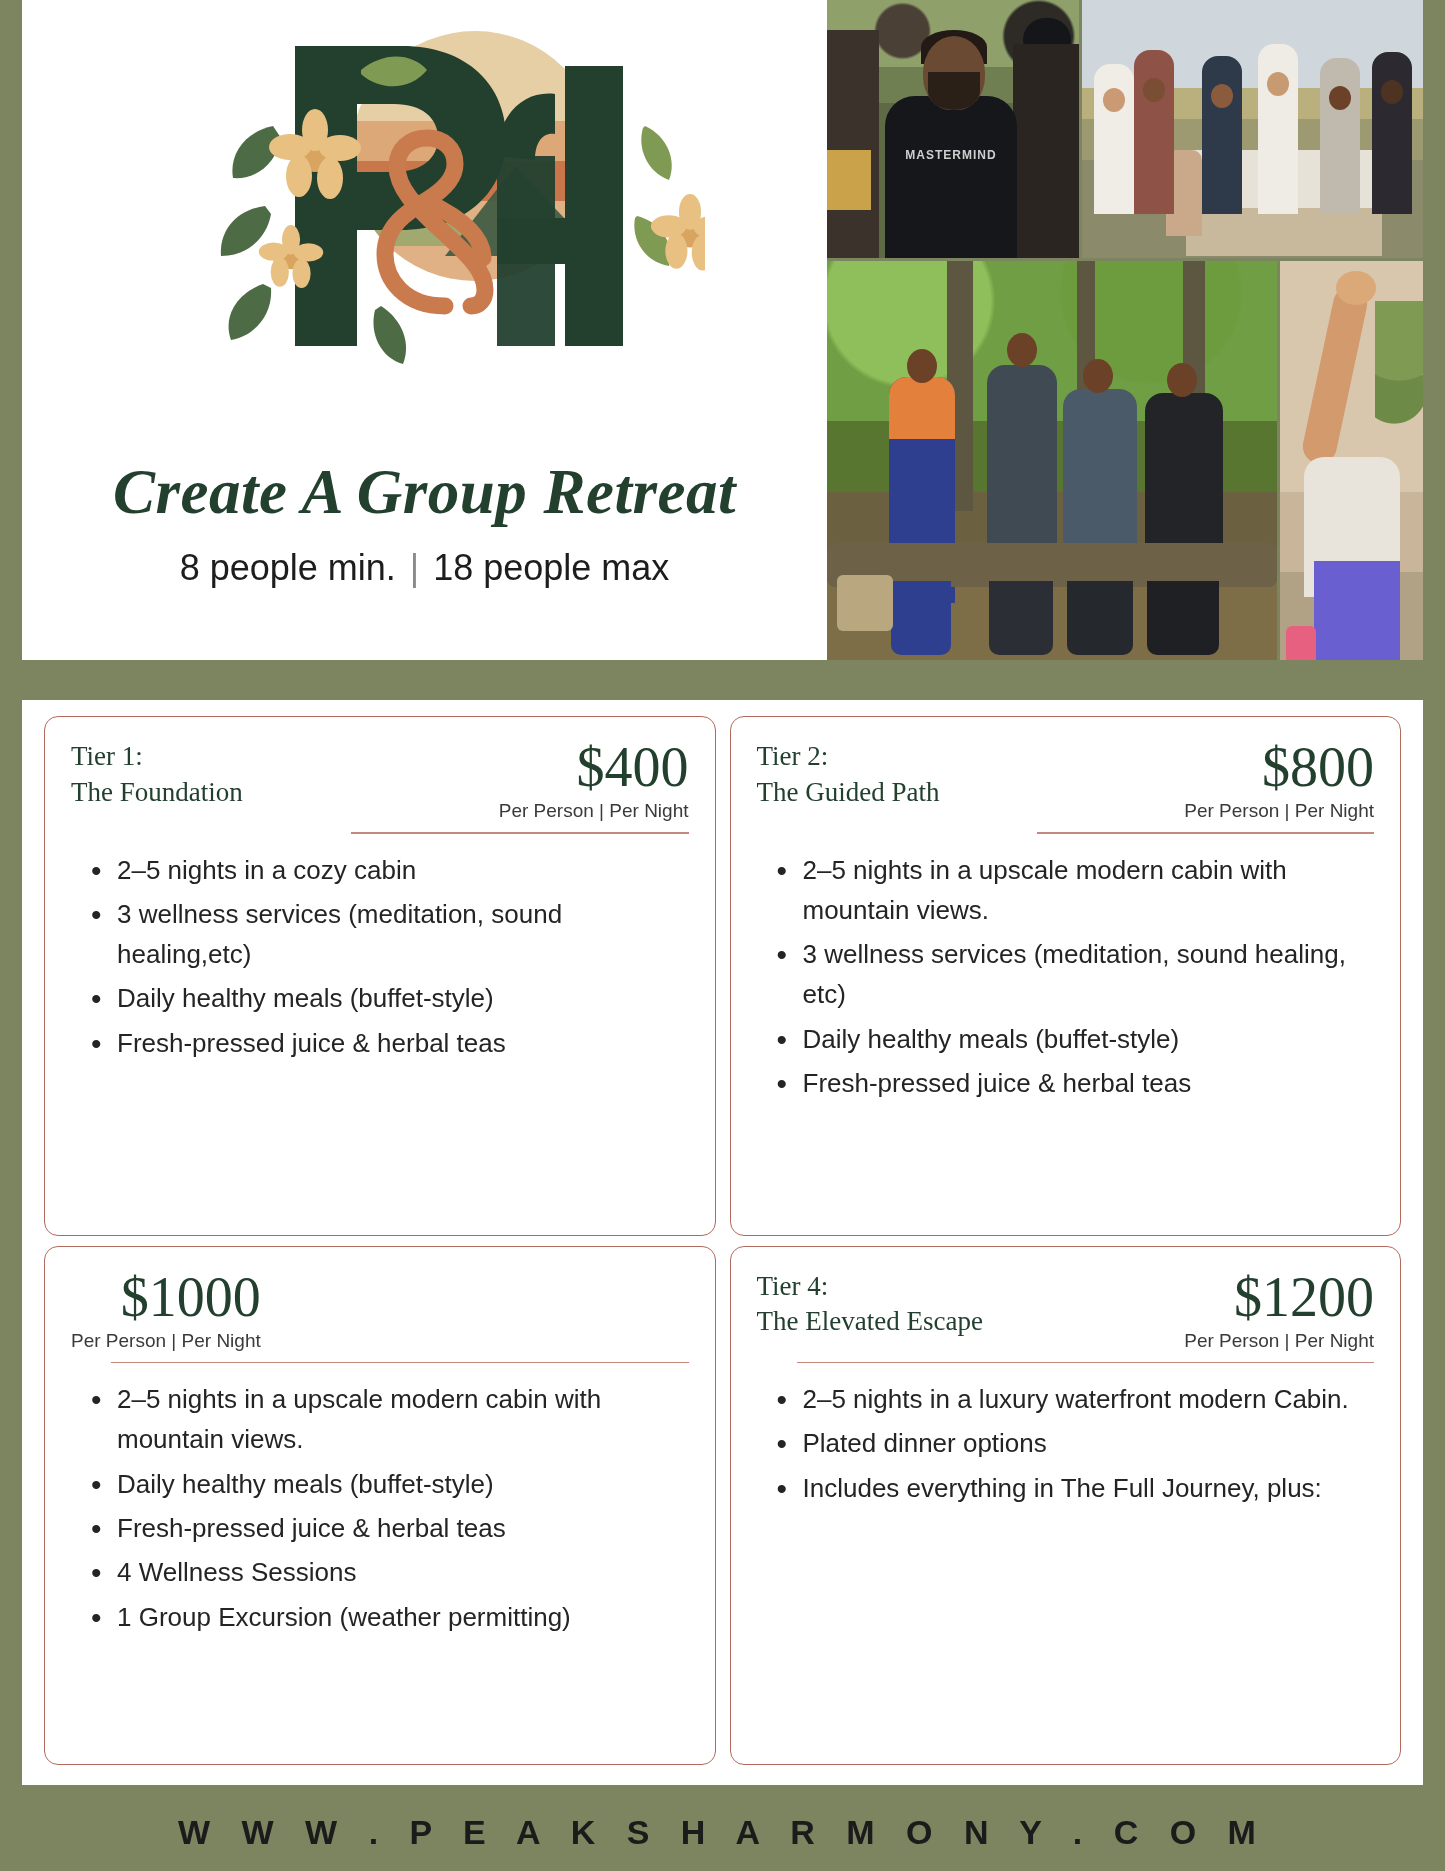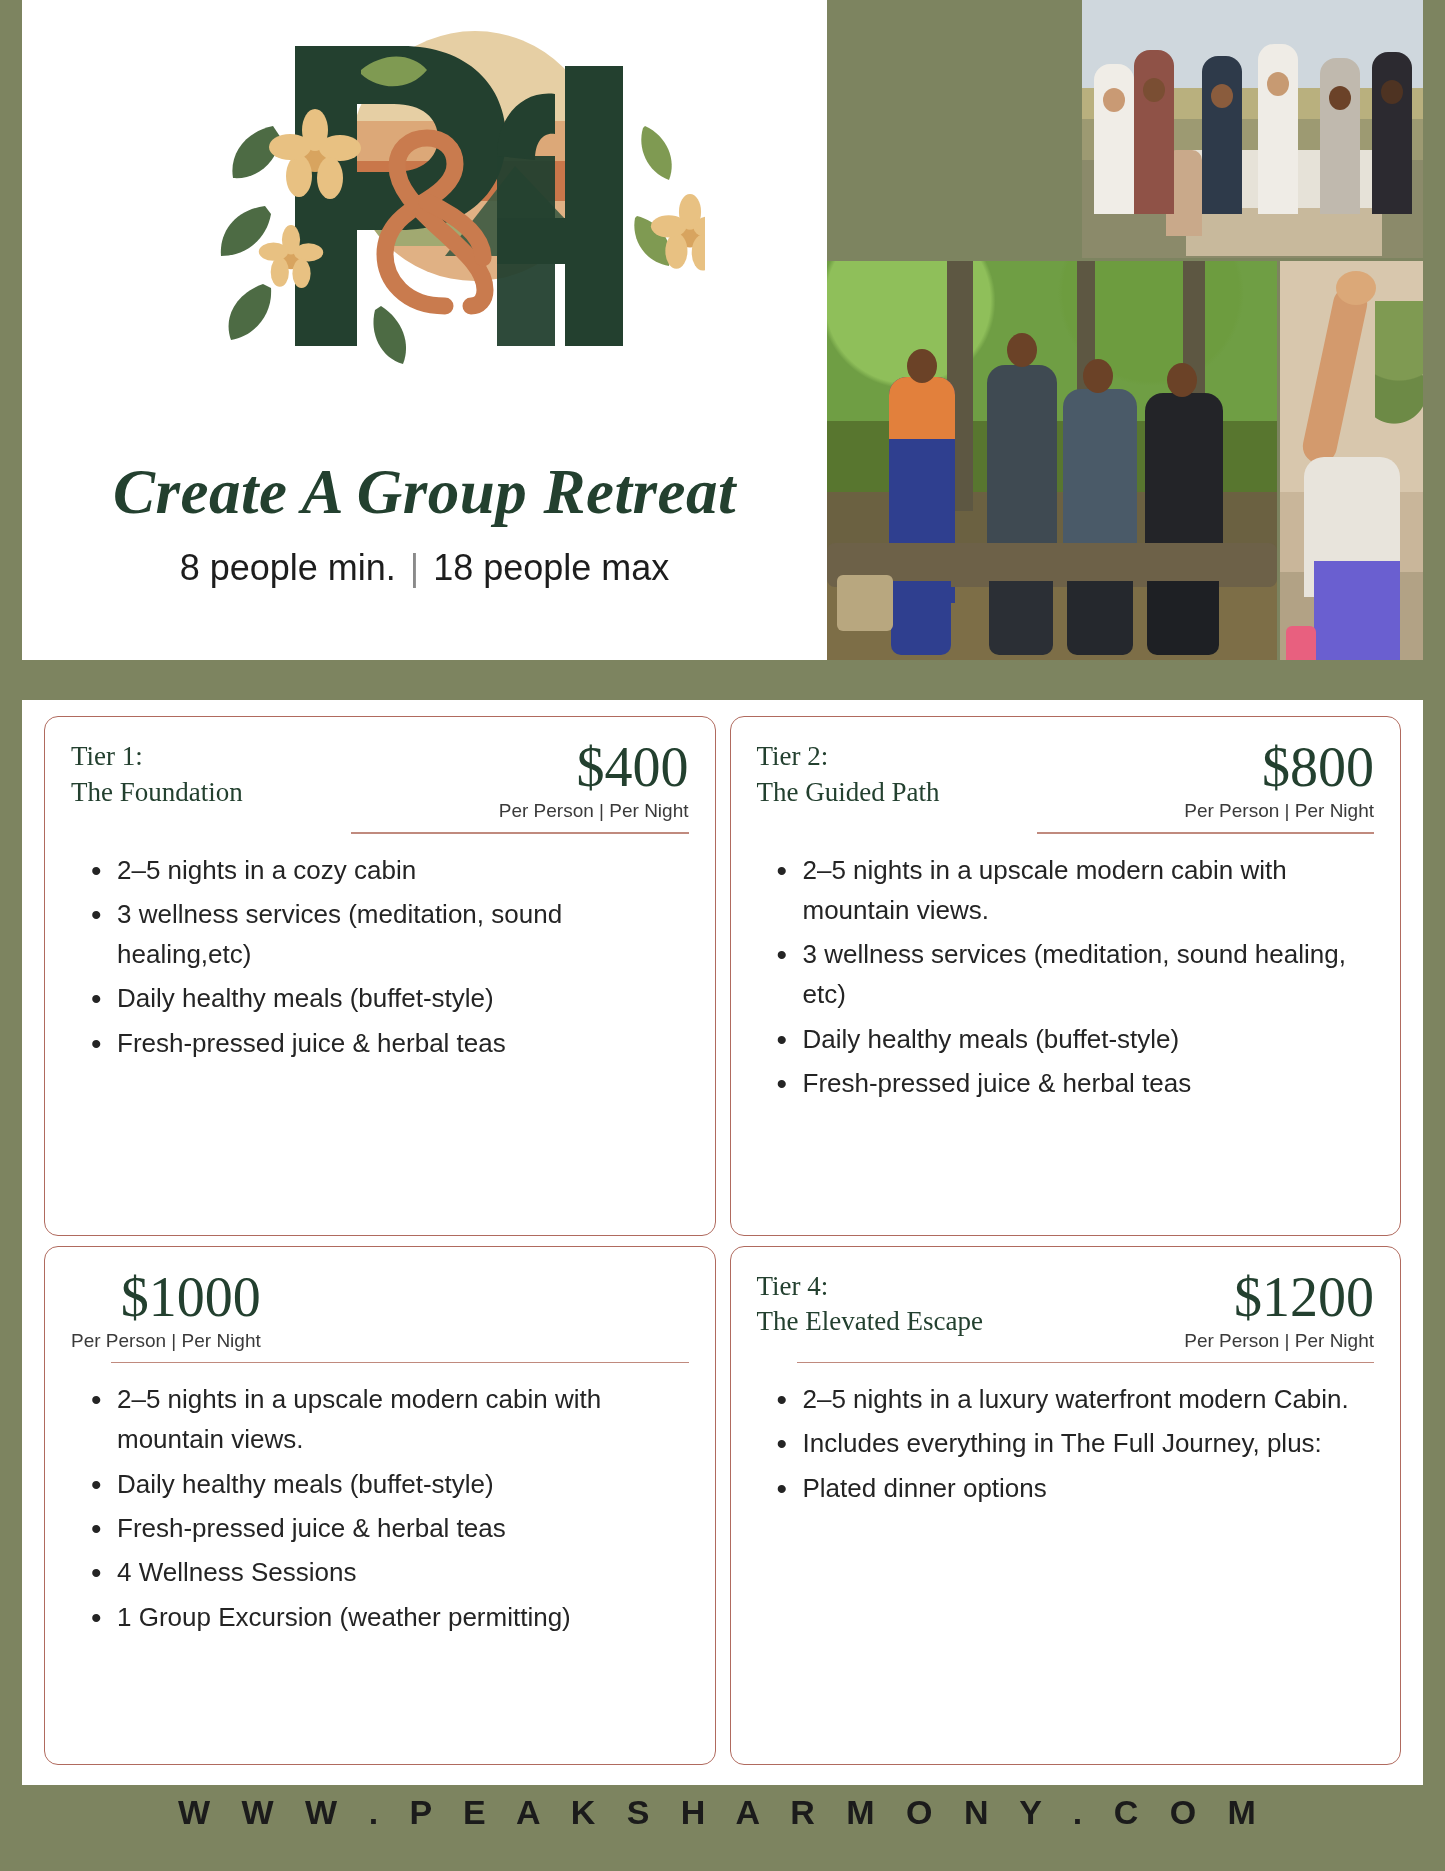--- a/index.html
+++ b/index.html
@@ -315,20 +315,21 @@
   }
 
   
   .footer {
     position: absolute;
     left: 0;
     top: 1793px;
     width: 1445px;
     height: 78px;
     display: flex;
+    align-items: center;
     justify-content: center;
   }
   .footer-text {
     font-family: "Liberation Sans", sans-serif;
     font-weight: bold;
     font-size: 34px;
     letter-spacing: 11px;
     color: #1b1b1b;
   }
 </style>
@@ -422,20 +423,32 @@
       <div class="headline">Create A  Group Retreat</div>
 
       <div class="subline">
         <span>8 people min.</span>
         <span class="divider">|</span>
         <span>18 people max</span>
       </div>
     </div>
 
     <div class="collage">
+      <div class="photo p1">
+        <div class="person-l">
+          <div class="tan"></div>
+        </div>
+        <div class="person-r"></div>
+        <div class="cap"></div>
+        <div class="torso"></div>
+        <div class="hair"></div>
+        <div class="head"></div>
+        <div class="beard"></div>
+        <div class="shirt-text">MASTERMIND</div>
+      </div>
 
       <div class="photo p2">
         <div class="tablelegs"></div>
         <div class="table"></div>
         <div class="chair"></div>
         <div class="g g1"></div>
         <div class="g g2"></div>
         <div class="g g3"></div>
         <div class="g g4"></div>
         <div class="g g5"></div>
@@ -547,22 +560,22 @@
             <span class="tname">The Elevated Escape</span>
           </div>
           <div class="price-box">
             <div class="price">$1200</div>
             <div class="price-sub">Per Person | Per Night</div>
           </div>
         </div>
         <div class="price-rule"></div>
         <ul class="features">
           <li>2–5  nights in a luxury waterfront modern Cabin.</li>
+          <li>Plated dinner options</li>
           <li>Includes everything in The Full Journey, plus:</li>
-          <li>Plated dinner options</li>
         </ul>
       </div>
 
     </div>
   </div>
 
   <div class="footer">
     <div class="footer-text">W W W . P E A K S H A R M O N Y . C O M</div>
   </div>
 

